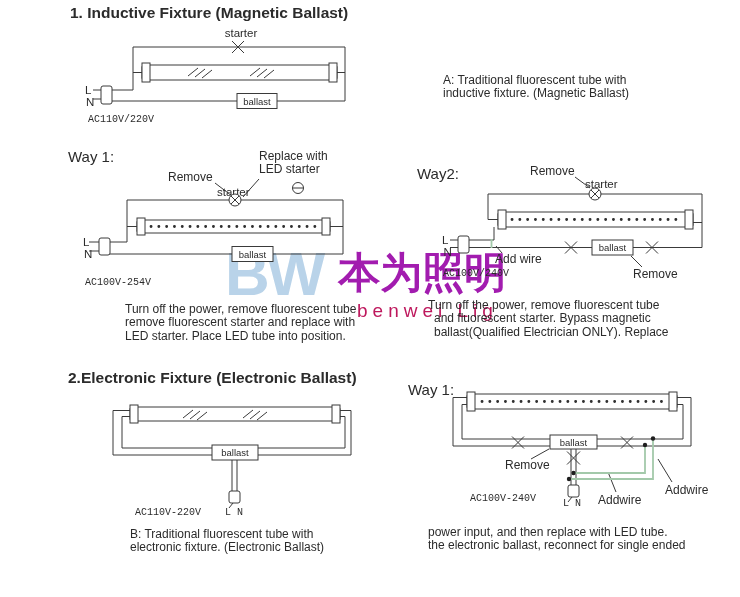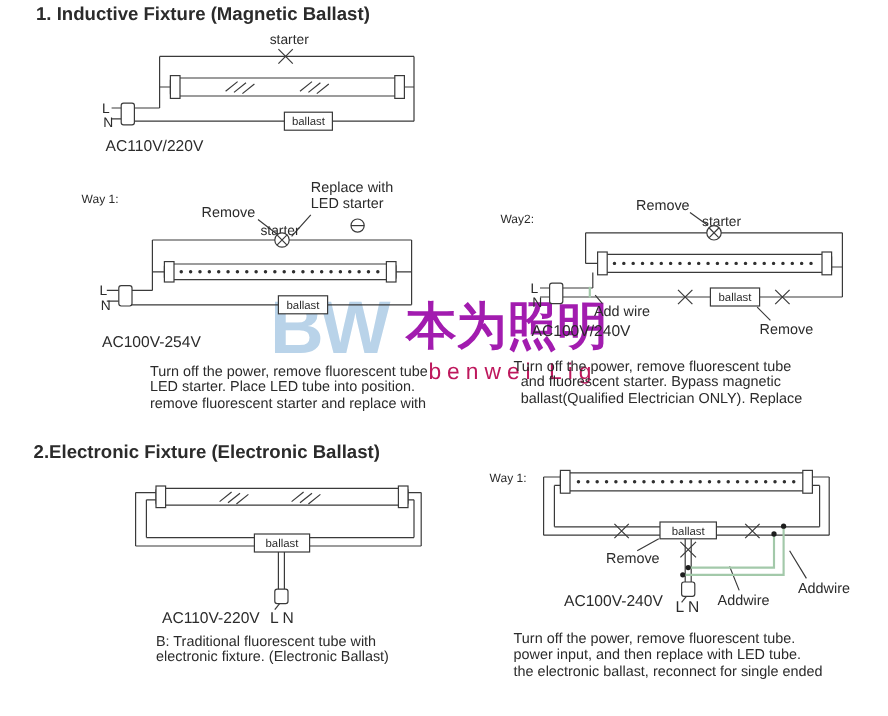--- a/index.html
+++ b/index.html
@@ -1,20 +1,20 @@
 <!DOCTYPE html>
 <html><head>
 <meta charset="utf-8">
 <style>
   html,body{margin:0;padding:0;background:#fff;}
   .page{position:relative;width:740px;height:597px;background:#fff;overflow:hidden;
         font-family:"Liberation Sans",sans-serif;color:#2b2b2b;}
-  .title{position:absolute;font-size:15.5px;font-weight:bold;white-space:nowrap;}
-  .way{position:absolute;font-size:10px;white-space:nowrap;margin-top:13px;}
-  .cap{position:absolute;font-size:13px;white-space:nowrap;}
+  .title{position:absolute;font-size:15.5px;font-weight:bold;white-space:nowrap;margin-left:40px;}
+  .way{position:absolute;font-size:15px;white-space:nowrap;}
+  .cap{position:absolute;font-size:10px;white-space:nowrap;font-family:Liberation Mono, monospace;}
   .body{position:absolute;font-size:12px;line-height:13.4px;white-space:nowrap;}
   .ind{margin-left:6px;}
   svg{position:absolute;overflow:visible;}
   svg text{font-family:"Liberation Sans",sans-serif;font-size:11.5px;fill:#2b2b2b;}
   svg text.lb{font-size:12px;}
   svg text.bt{font-size:9.5px;}
   .w{stroke:#3a3a3a;fill:none;stroke-width:1;}
   .box{fill:#fff;stroke:#3a3a3a;stroke-width:1;}
   .dots{stroke:#2f2f2f;stroke-width:2.8;stroke-linecap:round;stroke-dasharray:0.1 7.7;fill:none;}
   .green{stroke:#a3c9aa;stroke-width:1.8;fill:none;}
@@ -57,20 +57,22 @@
     </g>
     <rect class="box" x="46" y="60" width="11" height="18" rx="2"></rect>
     <text x="30" y="68">L</text>
     <text x="31" y="80">N</text>
     <rect class="box" x="182" y="67.5" width="40" height="15"></rect>
     <text class="bt" x="202" y="78.5" text-anchor="middle">ballast</text>
   </svg>
   <div class="cap z" style="left:88px;top:114px">AC110V/220V</div>
 
   <div class="body z" style="left:443px;top:74px">
+    <div>A: Traditional fluorescent tube with</div>
+    <div>inductive fixture. (Magnetic Ballast)</div>
   </div>
 
   <div class="way z" style="left:68px;top:148px">Way 1:</div>
   <svg class="z" style="left:75px;top:143px" width="320" height="135" viewBox="0 0 320 135">
     <text class="lb" x="93" y="38">Remove</text>
     <text class="lb" x="184" y="17">Replace with</text>
     <text class="lb" x="184" y="30">LED starter</text>
     <g class="w">
       <path d="M140,40 L157,53 M184,36 L168,54"></path>
     </g>
@@ -97,22 +99,22 @@
     </g>
     <rect class="box" x="24" y="95" width="11" height="17" rx="2"></rect>
     <text x="8" y="103">L</text>
     <text x="9" y="115">N</text>
     <rect class="box" x="157" y="103.5" width="41" height="15"></rect>
     <text class="bt" x="177.5" y="114.5" text-anchor="middle">ballast</text>
   </svg>
   <div class="cap z" style="left:85px;top:277px">AC100V-254V</div>
   <div class="body z" style="left:125px;top:303px">
     <div>Turn off the power, remove fluorescent tube</div>
+    <div>remove fluorescent starter and replace with</div>
     <div>LED starter. Place LED tube into position.</div>
-    <div>remove fluorescent starter and replace with</div>
   </div>
 
   <div class="way z" style="left:417px;top:165px">Way2:</div>
   <svg class="z" style="left:428px;top:156px" width="312" height="132" viewBox="0 0 312 132">
     <text class="lb" x="102" y="19">Remove</text>
     <text x="157" y="32">starter</text>
     <g class="w">
       <path d="M147,21 L162,32 M203,100 L214,111 M74,97 L68,90"></path>
     </g>
     <g class="w">
@@ -214,18 +216,17 @@
     <text class="lb" x="160" y="119">Addwire</text>
     <text class="lb" x="227" y="109">Addwire</text>
     <g>
       <rect class="box" x="130" y="100" width="11" height="12" rx="2"></rect>
       <path class="w" d="M134,112 L130,117"></path>
     </g>
   </svg>
   <div class="cap z" style="left:470px;top:493px">AC100V-240V</div>
   <div class="cap z" style="left:563px;top:498px">L N</div>
   <div class="body z" style="left:428px;top:526px">
-    <div>Turn off the power, remove fluorescent tube.</div>
     <div>power input, and then replace with LED tube.</div>
     <div>the electronic ballast, reconnect for single ended</div>
   </div>
 
 </div>
 
 </body></html>

